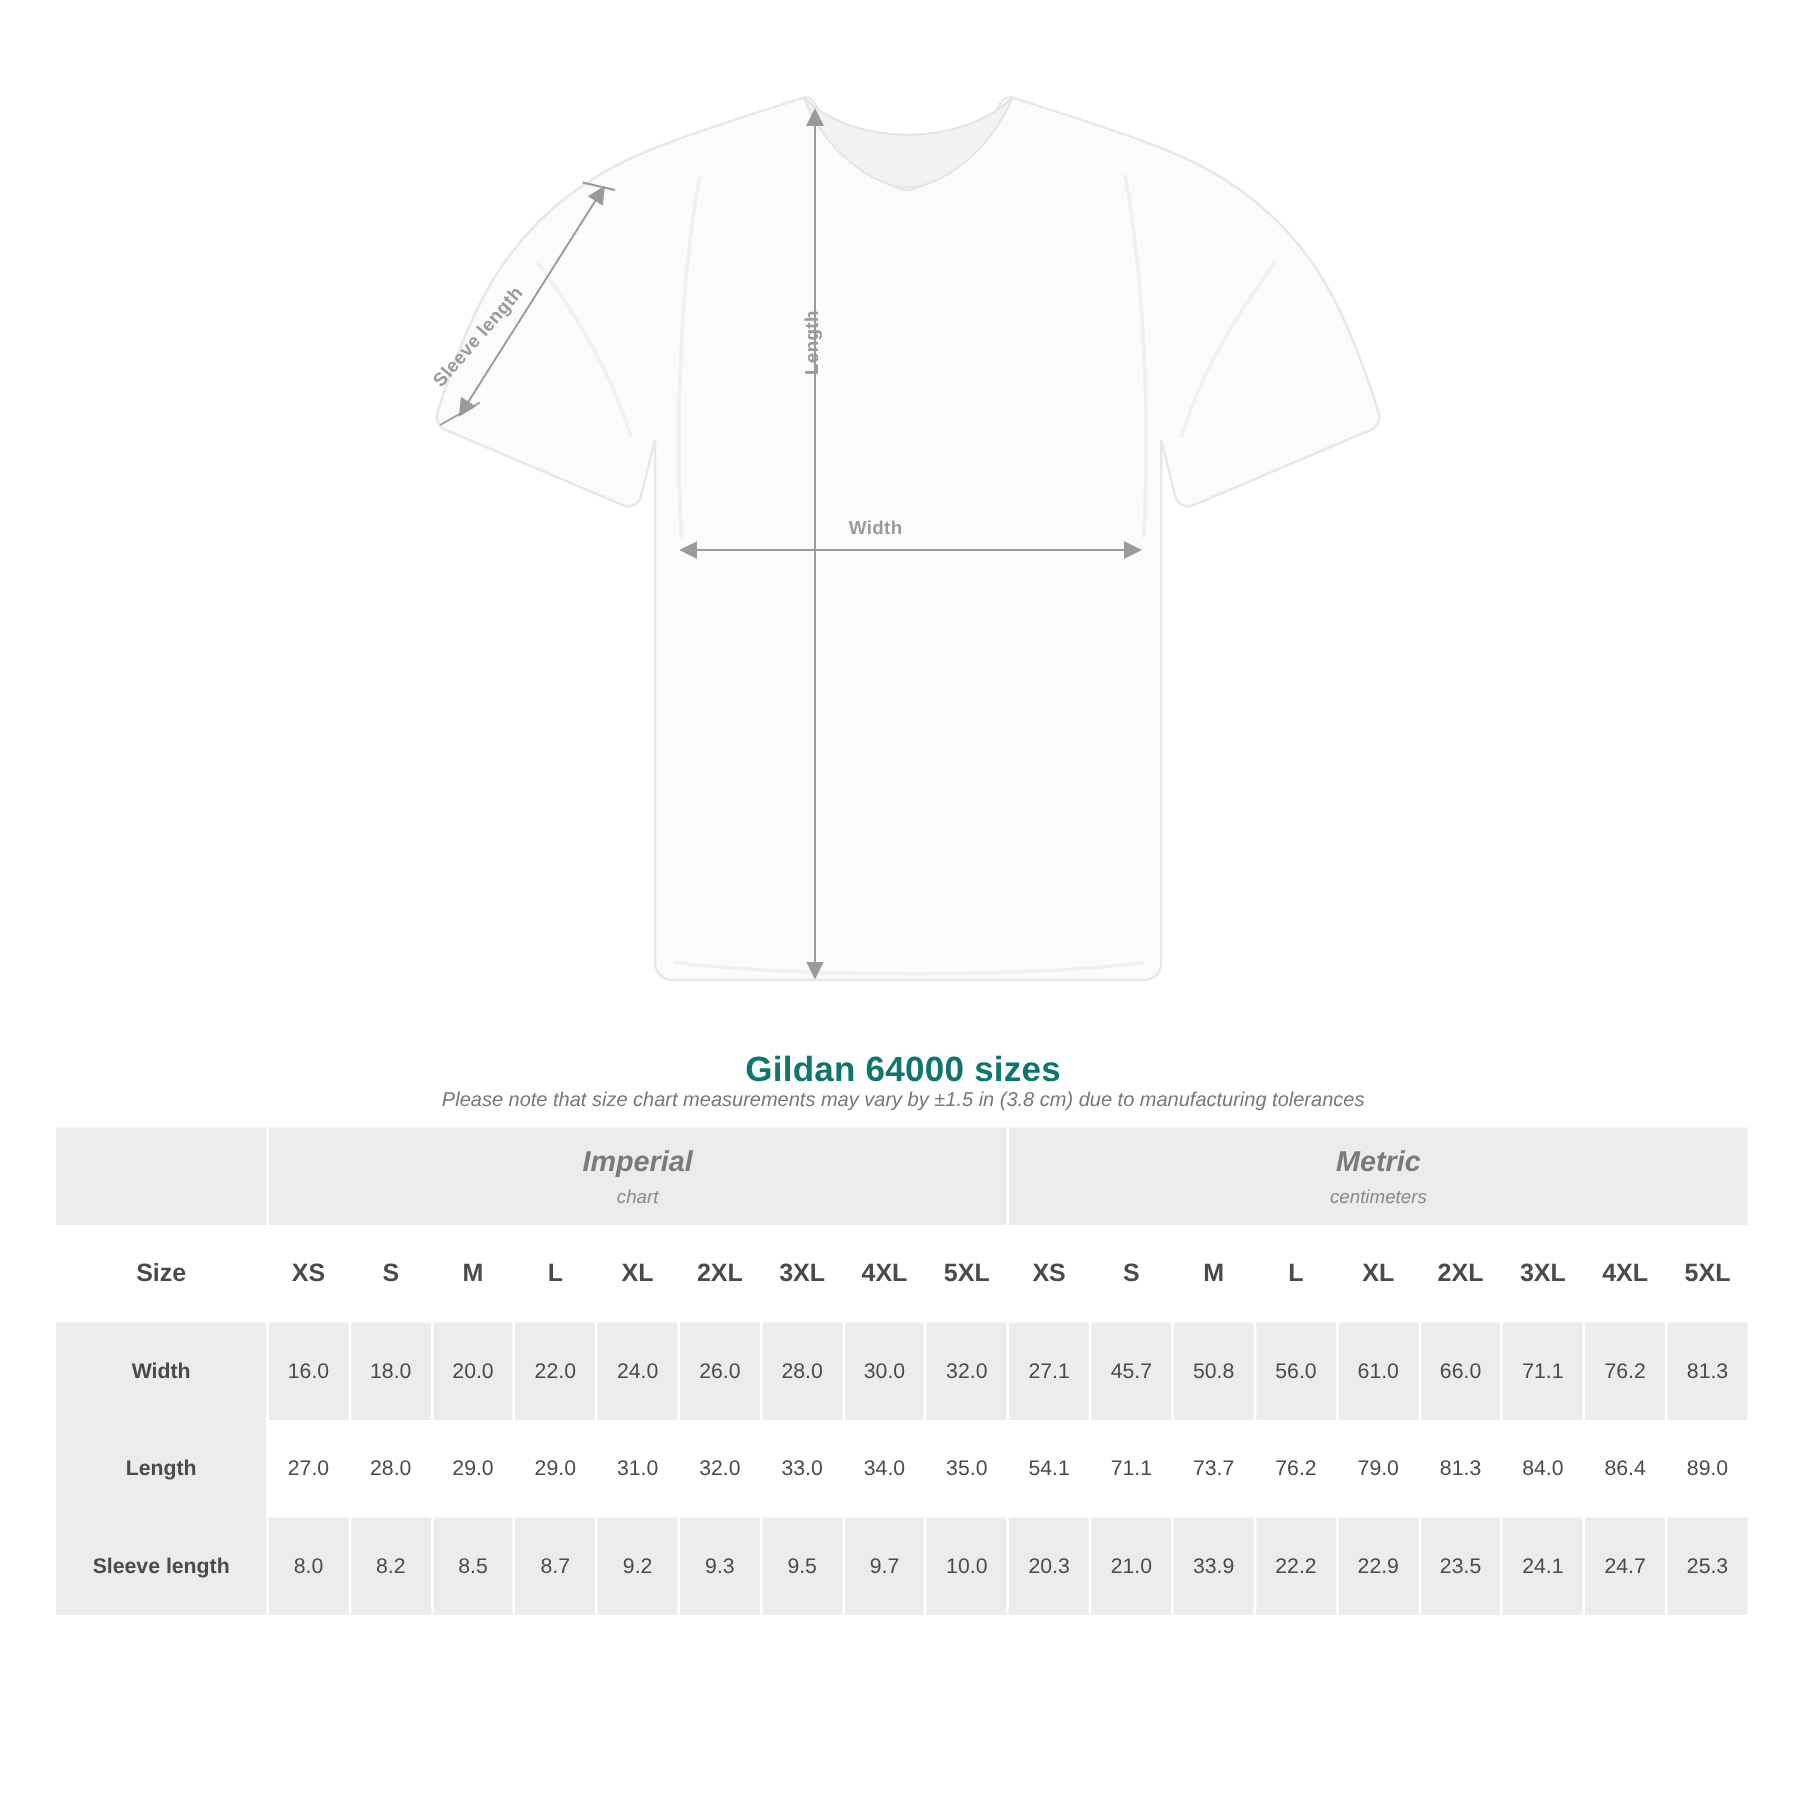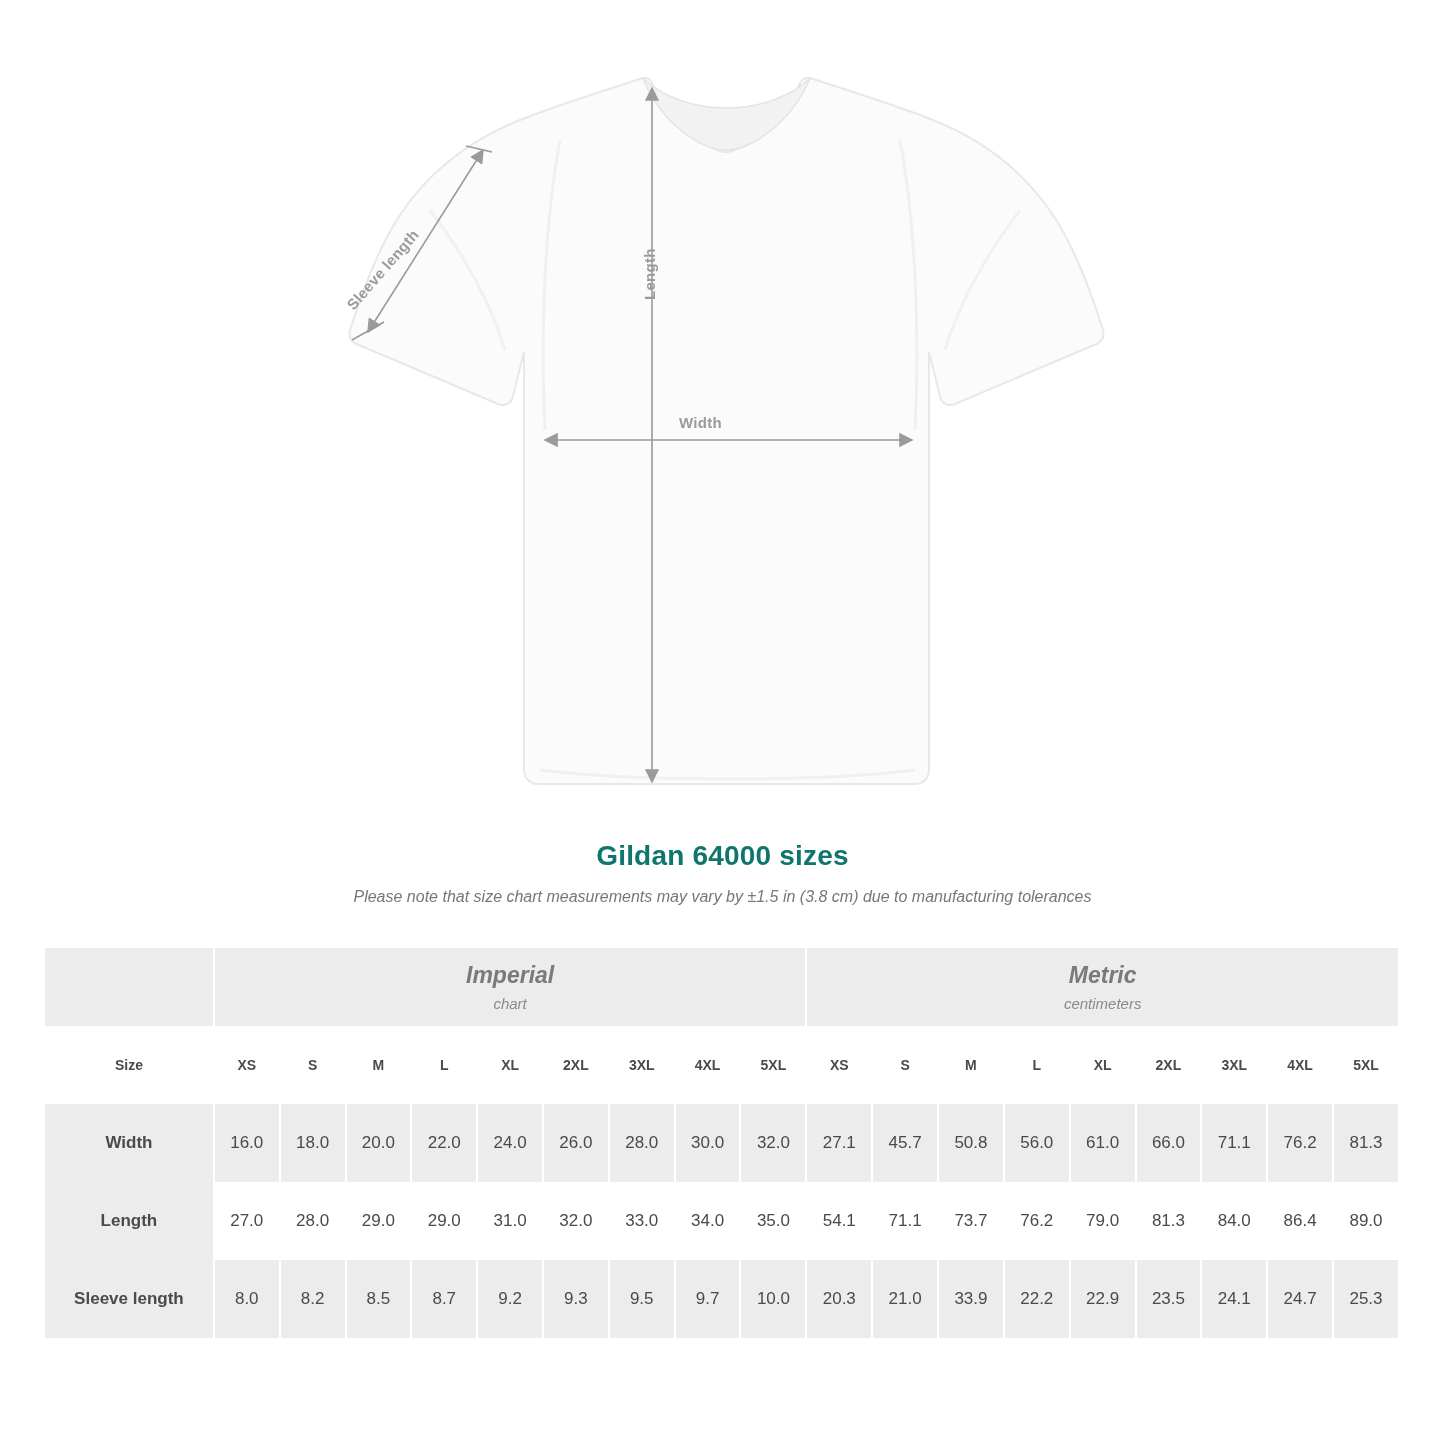--- a/index.html
+++ b/index.html
@@ -68,26 +68,24 @@
     font-size: 28px;
     font-weight: bold;
     color: #0f766e;
     margin: 0;
     letter-spacing: 0.2px;
   }
   .chart-subtitle {
     font-size: 16px;
     font-style: italic;
     color: #777777;
-    margin-top: 16px;
   }
 
   
   .table-wrap {
-    margin-top: 30px;
     padding: 12px 45px;
     box-sizing: border-box;
     width: 1445px;
   }
   table.size-table {
     border-collapse: collapse;
     width: 1355px;
     table-layout: fixed;
   }
   table.size-table td, table.size-table th {
@@ -118,21 +116,21 @@
   .row-head {
     background: #ececec;
     font-weight: bold;
     font-size: 18px;
     color: #4a4a4a;
     border-right: 2px solid #ffffff;
   }
   tr.hdr td {
     background: #ffffff;
     font-weight: bold;
-    font-size: 14px;
+    font-size: 20px;
     color: #4a4a4a;
   }
   tr.hdr td.row-head {
     background: #ffffff;
   }
   tr.band-grey td {
     background: #ececec;
   }
   tr.band-white td {
     background: #ffffff;

